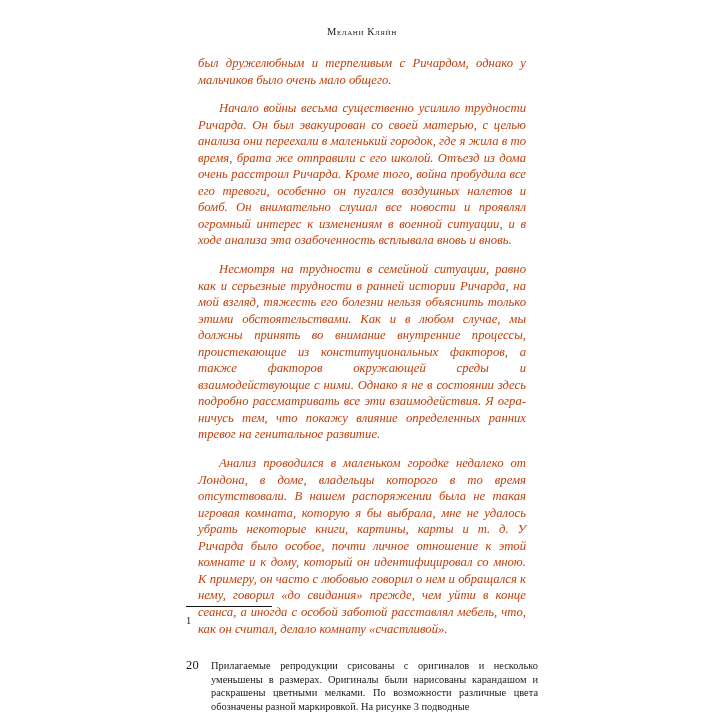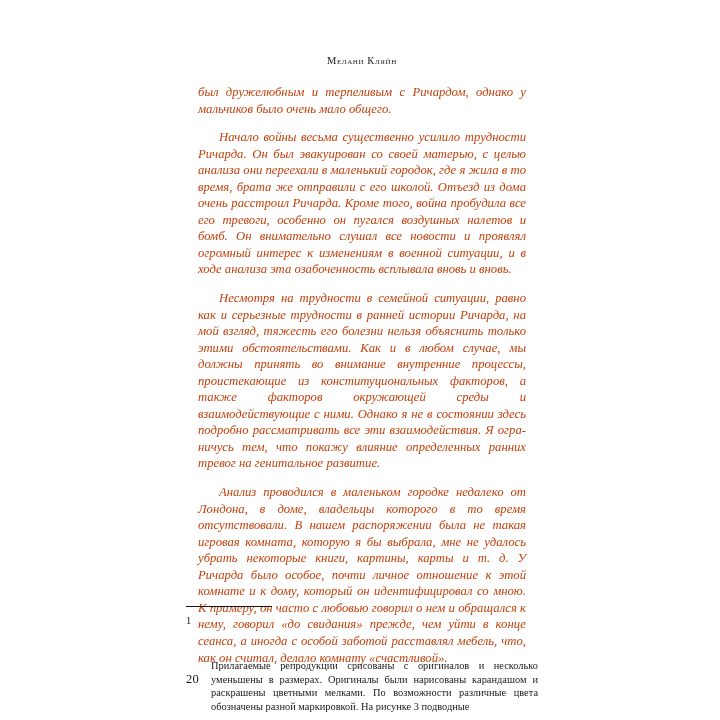--- a/index.html
+++ b/index.html
@@ -12,21 +12,21 @@
     background: #ffffff;
     font-family: "Liberation Serif", "DejaVu Serif", serif;
     color: #17161a;
     overflow: hidden;
   }
   .page {
     position: relative;
     width: 720px;
     height: 720px;
     box-sizing: border-box;
-    padding: 55px 78px 0 186px;
+    padding: 26px 78px 0 186px;
   }
   .running-head {
     text-align: center;
     font-size: 10.5px;
     letter-spacing: 0.6px;
     color: #1b1a1e;
     margin: 0 0 18px 0;
     font-variant: small-caps;
     text-transform: none;
     width: 352px;
@@ -75,21 +75,21 @@
     flex: 0 0 25px;
   }
   .fn-text {
     flex: 1 1 auto;
     text-align: justify;
     margin-top: 45px;
   }
   .folio {
     position: absolute;
     left: 186px;
-    top: 672px;
+    top: 658px;
     font-size: 12.5px;
     color: #15141a;
     letter-spacing: 0.3px;
   }
 </style>
 </head>
 <body>
 
 <div class="page">
 

